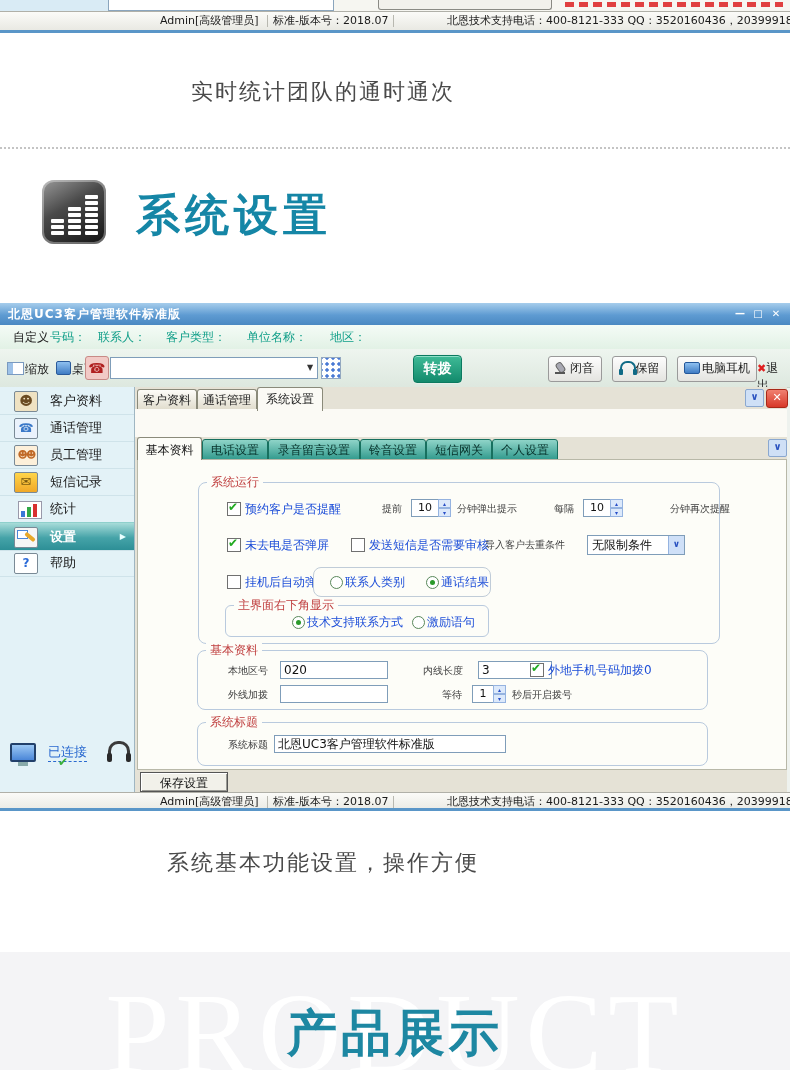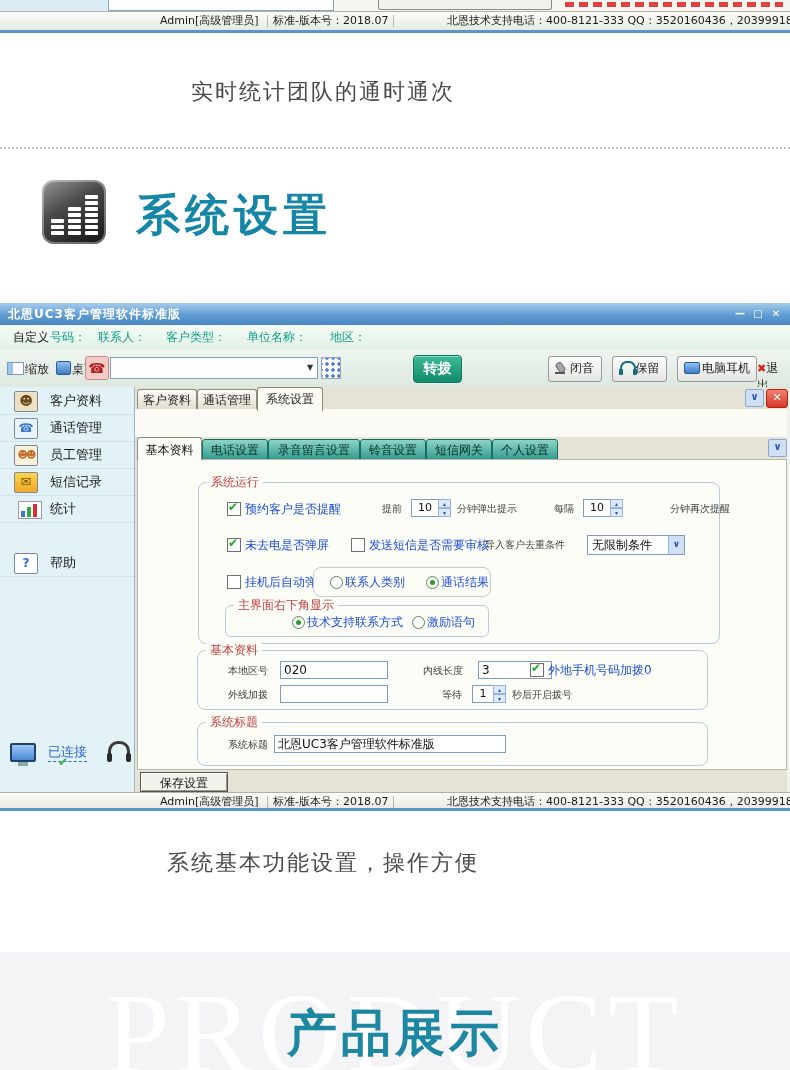--- a/index.html
+++ b/index.html
@@ -278,20 +278,28 @@
         <span class="lbl">短信记录</span>
       </div>
       <div class="sitem" style="top:108px;">
         <span class="bars3">
           <i style="left:2px;height:6px;background:#3a78d8;"></i>
           <i style="left:8px;height:10px;background:#30a848;"></i>
           <i style="left:14px;height:13px;background:#d83030;"></i>
         </span>
         <span class="lbl">统计</span>
       </div>
+      <div class="sitem sel" style="top:135px;">
+        <span class="ic-chip" style="background:#f6f6f6;">
+          <span style="position:absolute;left:2px;top:2px;width:9px;height:7px;background:#fff;border:1px solid #4a86d8;"></span>
+          <span style="position:absolute;left:9px;top:7px;width:12px;height:4px;background:#e8a828;border-radius:2px;transform:rotate(40deg);"></span>
+        </span>
+        <span class="lbl">设置</span>
+        <span class="arr">▶</span>
+      </div>
       <div class="sitem" style="top:162px;">
         <span class="ic-chip" style="background:#fff;color:#2a6ad8;font-weight:bold;font-size:12px;line-height:18px;">?</span>
         <span class="lbl">帮助</span>
       </div>
       <div class="abs conn">
         <span class="pc2">
             <u></u>
           </span>
         <span class="txt">已连接</span>
         <span class="chk">✔</span>

